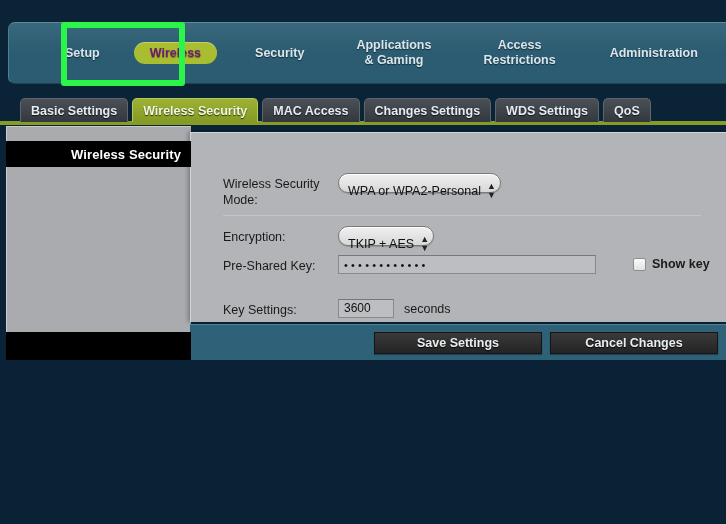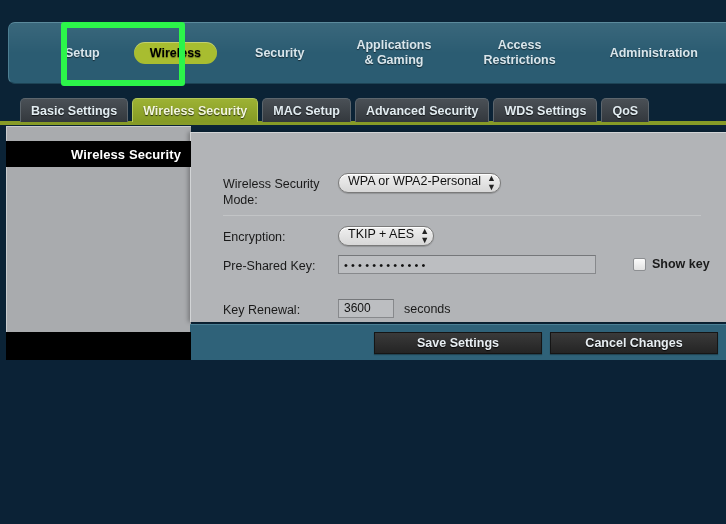--- a/index.html
+++ b/index.html
@@ -56,21 +56,21 @@
     text-align: center;
     line-height: 1.18;
     text-shadow: 0 1px 1px rgba(0,0,0,.55);
     white-space: pre-line;
     padding: 0 4px;
     position: relative;
     z-index: 2;
   }
   .nav-item.pill {
     background: #a8bd30;
-    color: #000000;
+    color: #701a75;
     border-radius: 11px;
     padding: 4px 16px;
     text-shadow: 0 1px 1px rgba(0,0,0,.4);
     box-shadow: inset 0 1px 0 rgba(255,255,255,.3);
   }
 
   
   .highlight-box {
     position: absolute;
     left: 61px; top: 22px;
@@ -183,22 +183,23 @@
     font-size: 12.5px;
     color: #1a1a1a;
     line-height: 1.25;
     padding-top: 4px;
     white-space: pre-line;
   }
 
   
   .sel {
     display: inline-flex;
+    align-items: center;
     height: 20px;
-    padding: 0 4px 0 9px;
+    padding: 16px 4px 0 9px;
     background: linear-gradient(180deg,#f0f0f0 0%, #d7d7d7 100%);
     border: 1px solid #7a7a7a;
     border-radius: 10px;
     font-size: 12.5px;
     color: #111;
     box-shadow: 0 1px 1px rgba(0,0,0,.18), inset 0 1px 0 #fff;
     white-space: nowrap;
   }
   .sel .arrows {
     display: inline-block;
@@ -313,22 +314,22 @@
 Restrictions</div>
     <div class="nav-item" style="margin-left:46px;">Administration</div>
 
   </div>
 
   <div class="highlight-box"></div>
 
   <div class="subtabs">
     <div class="subtab">Basic Settings</div>
     <div class="subtab active">Wireless Security</div>
-    <div class="subtab">MAC Setup</div>
-    <div class="subtab">Advanced Security</div>
+    <div class="subtab">MAC Access</div>
+    <div class="subtab">Changes Settings</div>
     <div class="subtab">WDS Settings</div>
     <div class="subtab">QoS</div>
   </div>
   <div class="subtab-underline"></div>
 
   <div class="left-col"></div>
   <div class="left-header">
     <span class="left-header-text">Wireless Security</span>
   </div>
   <div class="left-black-bottom"></div>
@@ -363,21 +364,21 @@
       <div class="form-row" style="margin-bottom:24px;">
         <div class="form-label">Pre-Shared Key:</div>
         <div class="txt key">••••••••••••</div>
         <div class="showkey">
           <span class="cbox"></span>
           <span class="showkey-label">Show key</span>
         </div>
       </div>
 
       <div class="form-row">
-        <div class="form-label">Key Renewal:</div>
+        <div class="form-label">Key Settings:</div>
         <div class="txt renew">3600</div>
         <span class="unit">seconds</span>
       </div>
 
     </div>
 
     <div class="sep"></div>
   </div>
 
   <div class="footer">

